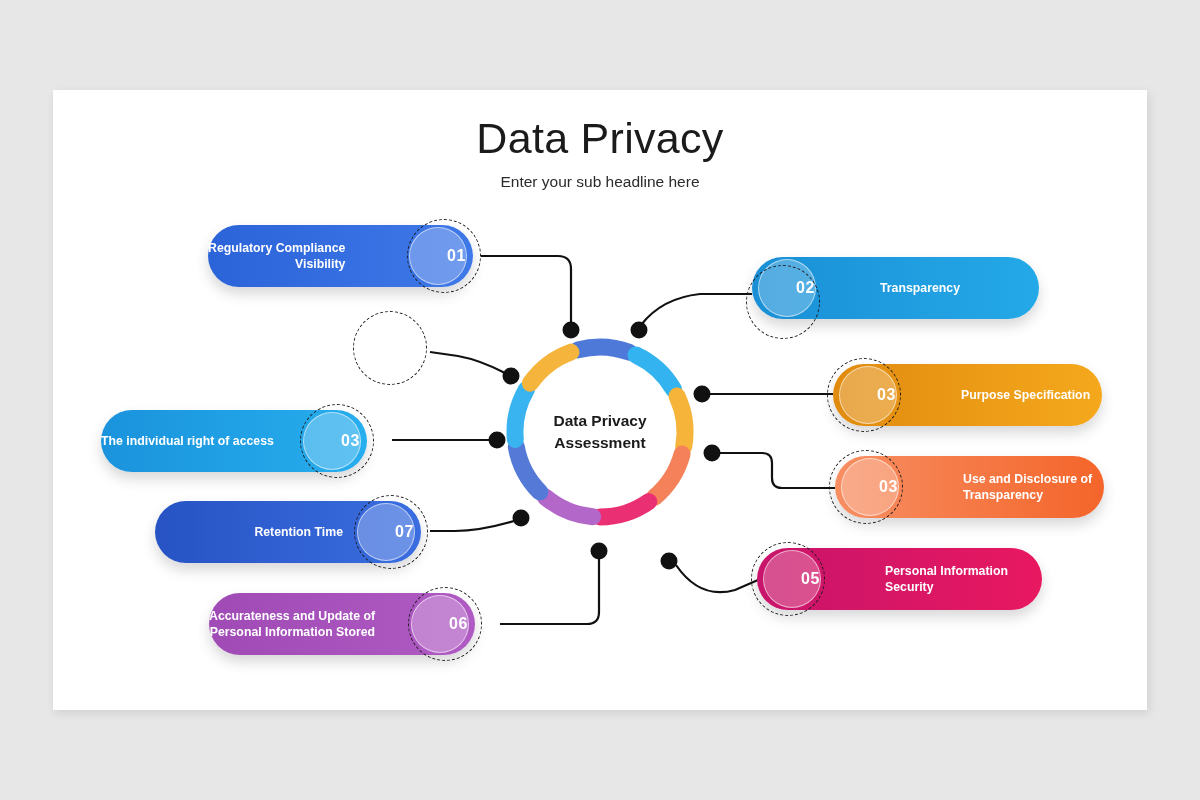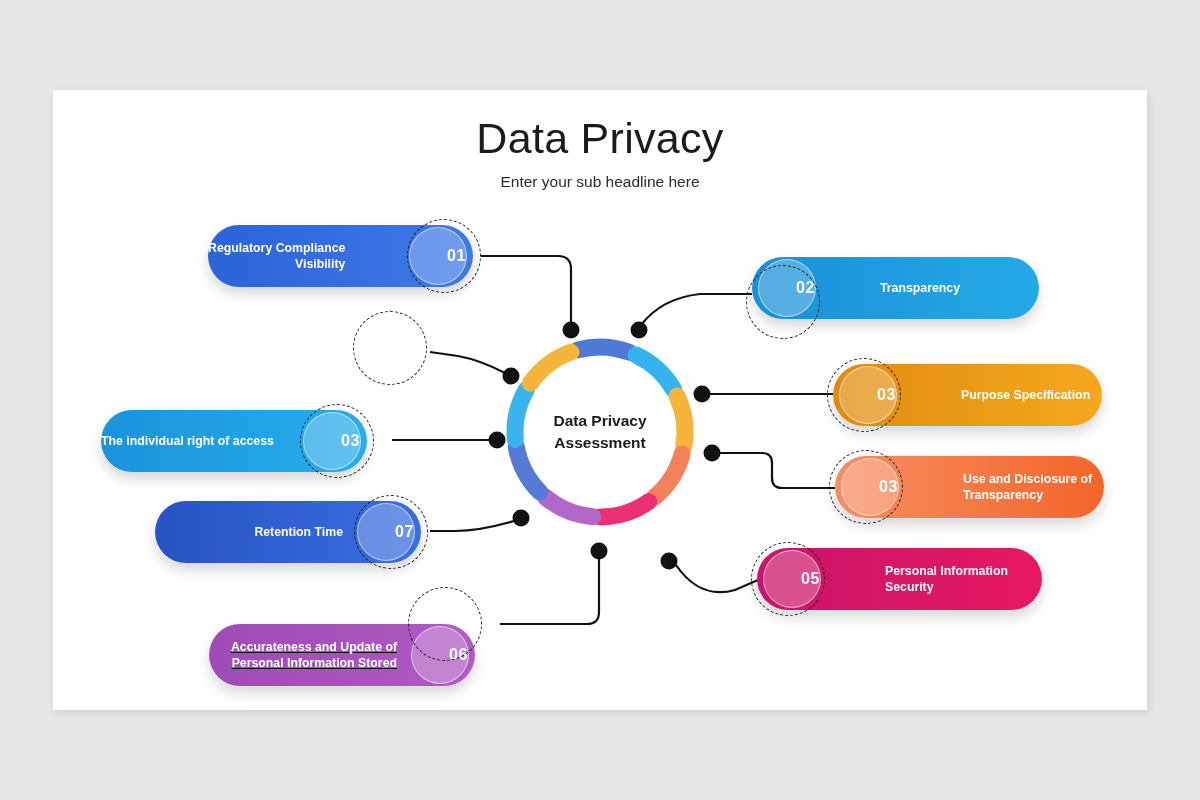--- a/index.html
+++ b/index.html
@@ -219,21 +219,21 @@
   <div class="dash-ring" style="left:300px; top:441px;"></div>
 
   <div class="pill left" style="left: 155px; top: 501px; width: 266px; padding-right: 78px; justify-content: flex-end; background: linear-gradient(to right, rgb(39, 83, 196), rgb(58, 110, 224));">
     <div class="label">
       <div>Retention  Time</div>
     </div>
     <div class="badge">07</div>
   </div>
   <div class="dash-ring" style="left:354px; top:532px;"></div>
 
-  <div class="pill left" style="left: 209px; top: 624px; width: 266px; padding-right: 78px; justify-content: flex-end; background: linear-gradient(to right, rgb(160, 75, 181), rgb(176, 91, 196)); text-decoration: underline;">
+  <div class="pill left" style="left: 209px; top: 593px; width: 266px; padding-right: 78px; background: linear-gradient(to right, rgb(160, 75, 181), rgb(176, 91, 196));">
     <div class="label">
       <div>Accurateness and Update of</div>
       <div>Personal Information Stored</div>
     </div>
     <div class="badge">06</div>
   </div>
   <div class="dash-ring" style="left:408px; top:624px;"></div>
 
   <div class="pill right" style="left: 752px; top: 257px; width: 287px; padding-left: 100px; background: linear-gradient(to right, rgb(26, 143, 214), rgb(36, 169, 232));">
     <div class="badge">02</div>

